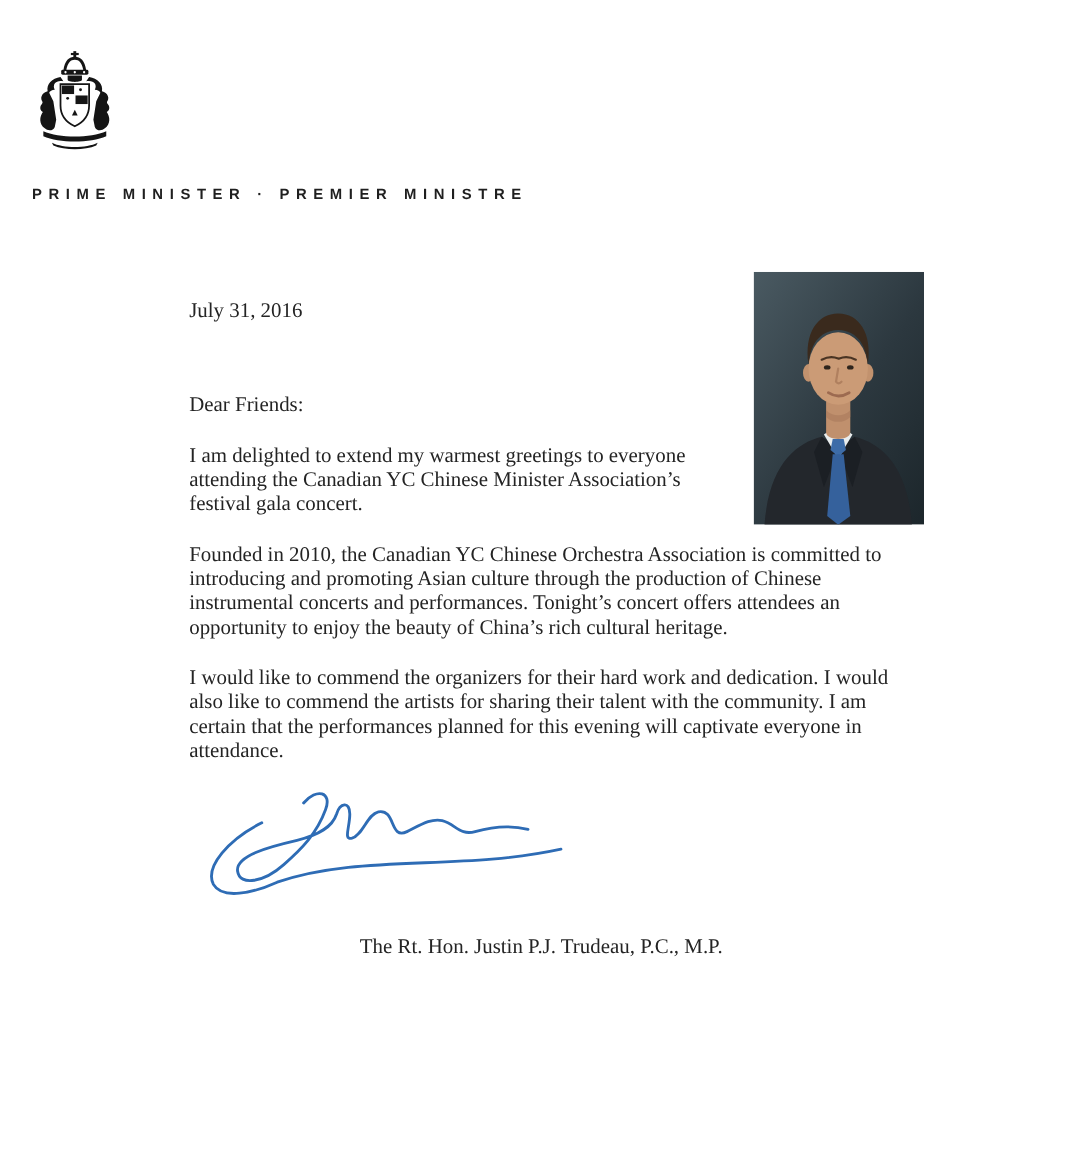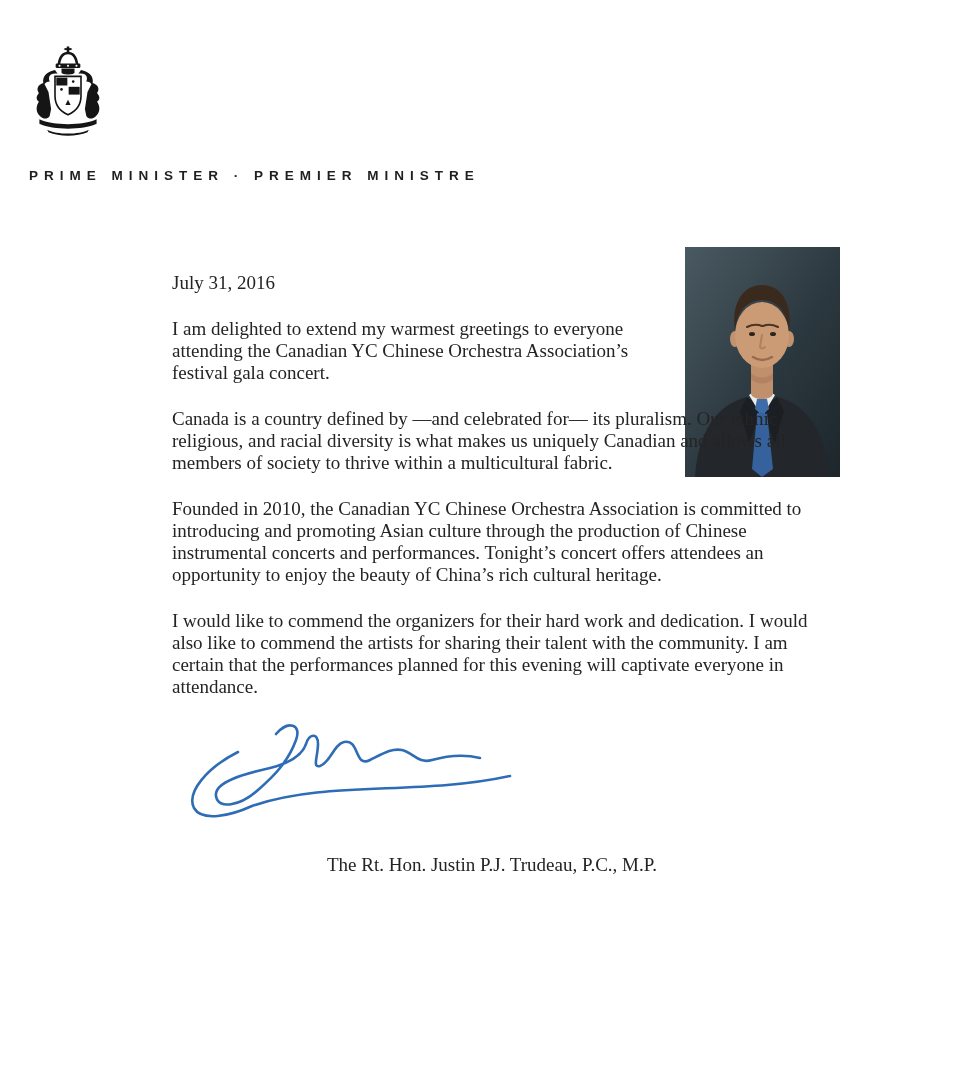--- a/index.html
+++ b/index.html
@@ -128,22 +128,22 @@
     <path d="M93 80 q-8 -4 -15 -1" stroke="#4a3423" stroke-width="2" fill="none" stroke-linecap="round"></path>
     <ellipse cx="67" cy="87" rx="3" ry="2" fill="#2e241c"></ellipse>
     <ellipse cx="88" cy="87" rx="3" ry="2" fill="#2e241c"></ellipse>
     <path d="M77 88 l-2 12 q2 3 5 0" stroke="#b0805f" stroke-width="2" fill="none" stroke-linecap="round"></path>
     <path d="M68 110 q9 6 19 0" stroke="#9c6a50" stroke-width="2.5" fill="none" stroke-linecap="round"></path>
   </svg>
 </div>
 
 <main class="letter">
   <p class="date">July 31, 2016</p>
-  <p class="para narrow">I am delighted to extend my warmest greetings to everyone attending the Canadian YC Chinese Orchestra Association’s festival gala concert.</p>
-  <p class="para">Canada is a country defined by —and celebrated for— its pluralism. Our ethnic, religious, and racial diversity is what makes us uniquely Canadian and allows all members of society to thrive within a multicultural fabric.</p>
+  <p class="salutation">Dear Friends:</p>
+  <p class="para narrow">I am delighted to extend my warmest greetings to everyone attending the Canadian YC Chinese Minister Association’s festival gala concert.</p>
   <p class="para">Founded in 2010, the Canadian YC Chinese Orchestra Association is committed to introducing and promoting Asian culture through the production of Chinese instrumental concerts and performances. Tonight’s concert offers attendees an opportunity to enjoy the beauty of China’s rich cultural heritage.</p>
   <p class="para">I would like to commend the organizers for their hard work and dedication. I would also like to commend the artists for sharing their talent with the community. I am certain that the performances planned for this evening will captivate everyone in attendance.</p>
 
   <div class="signature-wrap">
     <svg viewBox="0 0 345 115" width="345" height="115" aria-hidden="true">
       <g fill="none" stroke="#2e6cb5" stroke-width="2.6" stroke-linecap="round">
         <path d="M98 22 C110 8 124 12 118 28 C110 50 96 64 80 78 C62 94 40 98 38 84 C36 70 66 62 92 56 C112 51 124 44 128 32 C131 22 140 20 140 32 C140 44 134 56 142 54 C152 51 156 32 166 30 C182 27 176 56 192 48 C206 41 214 36 224 38 C236 41 240 52 254 48 C268 44 286 42 302 46"></path>
         <path d="M60 40 C30 55 8 80 16 96 C24 110 52 104 74 94 C150 68 240 84 332 64"></path>
       </g>
     </svg>

